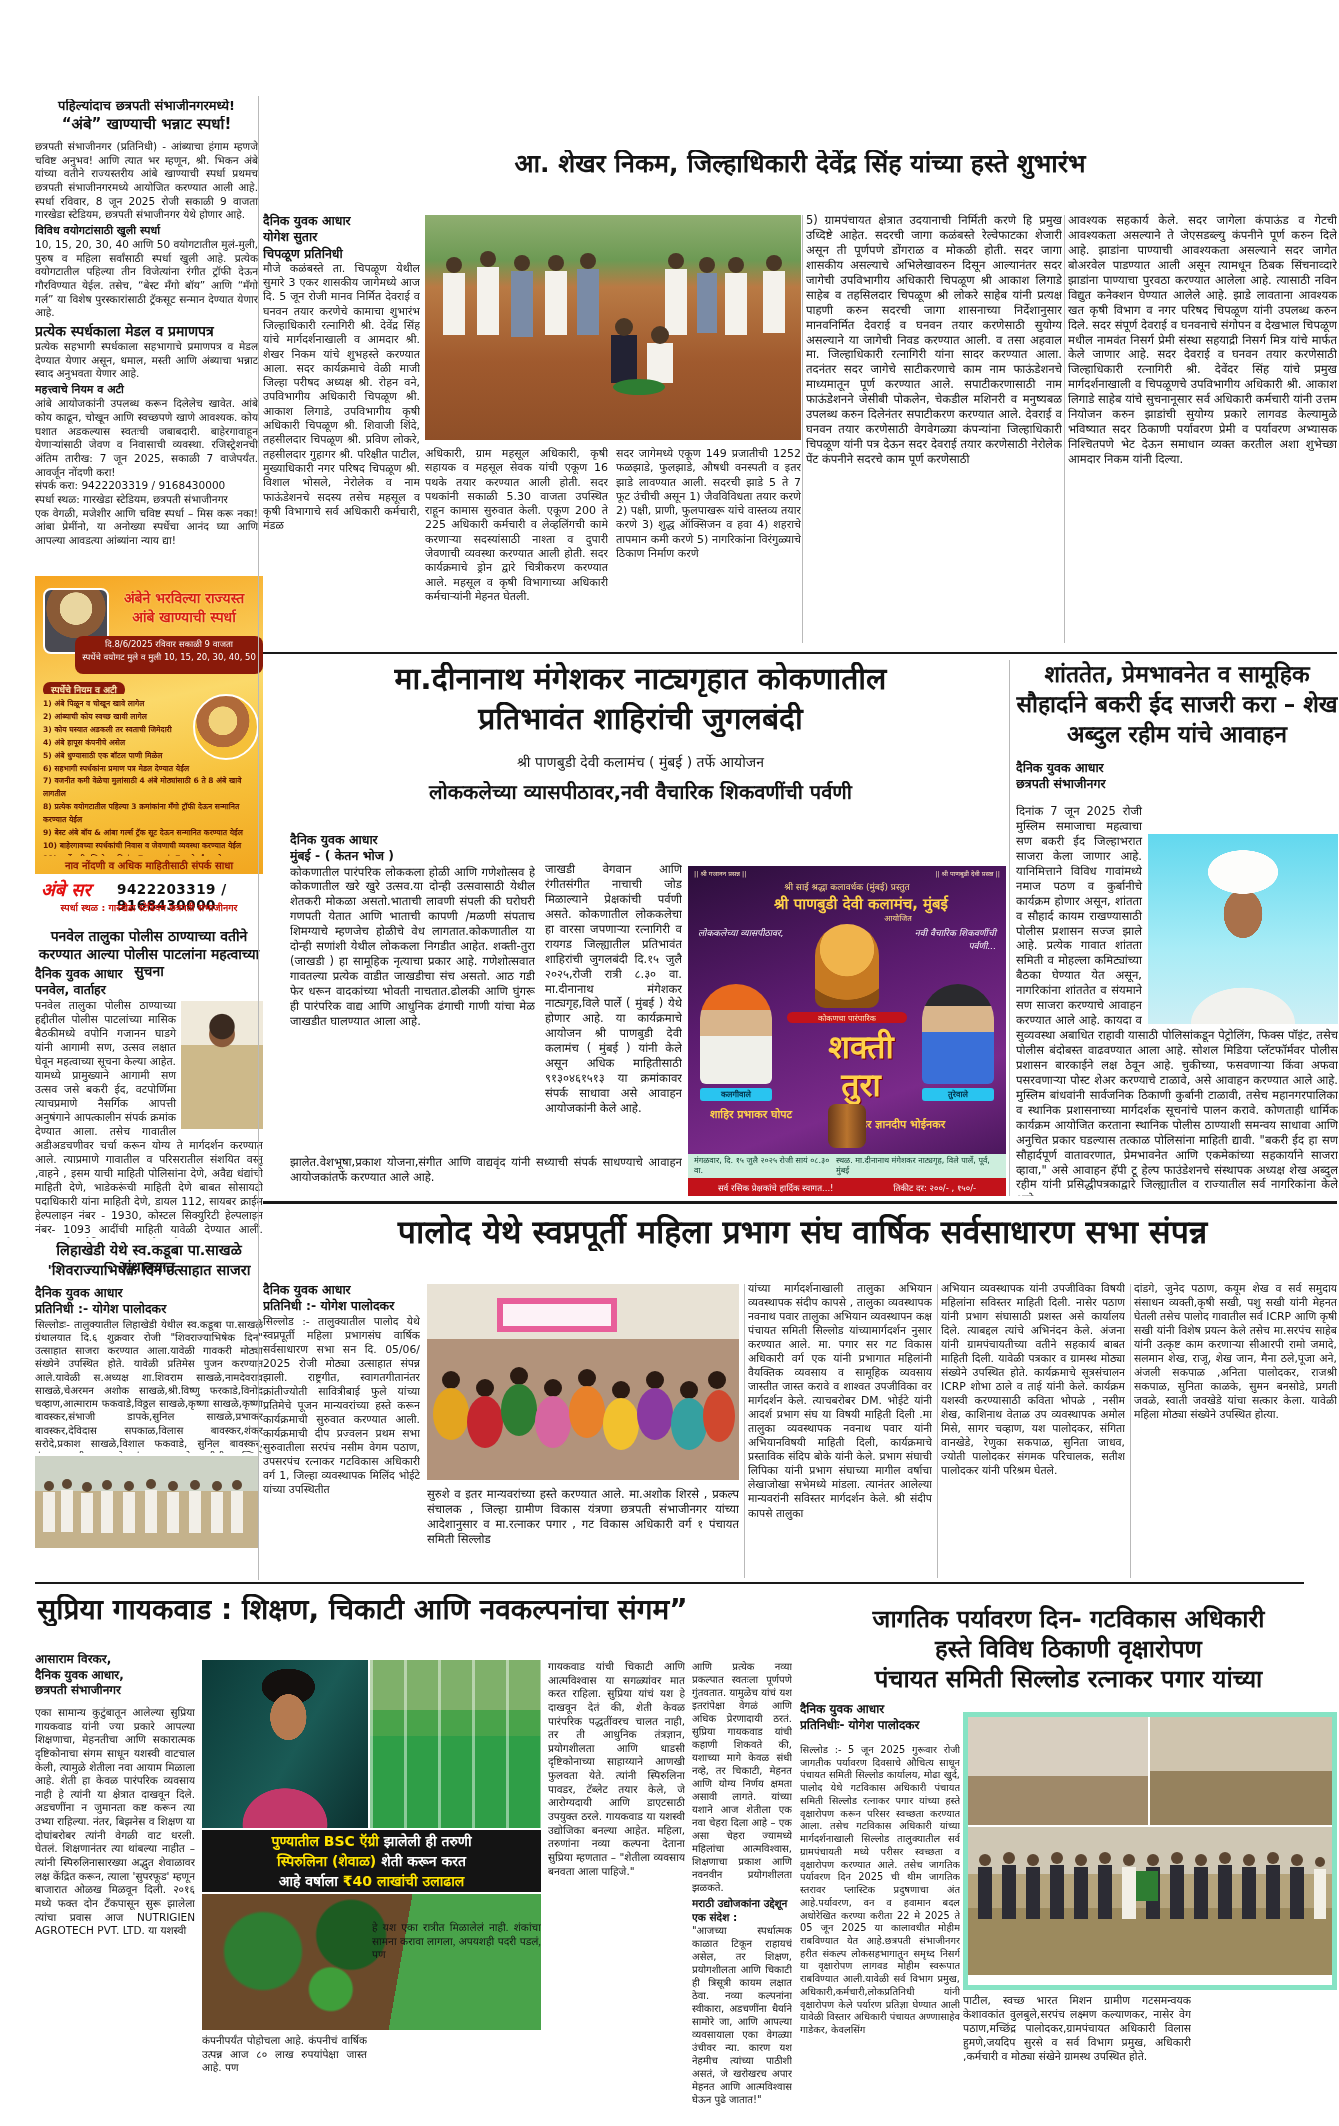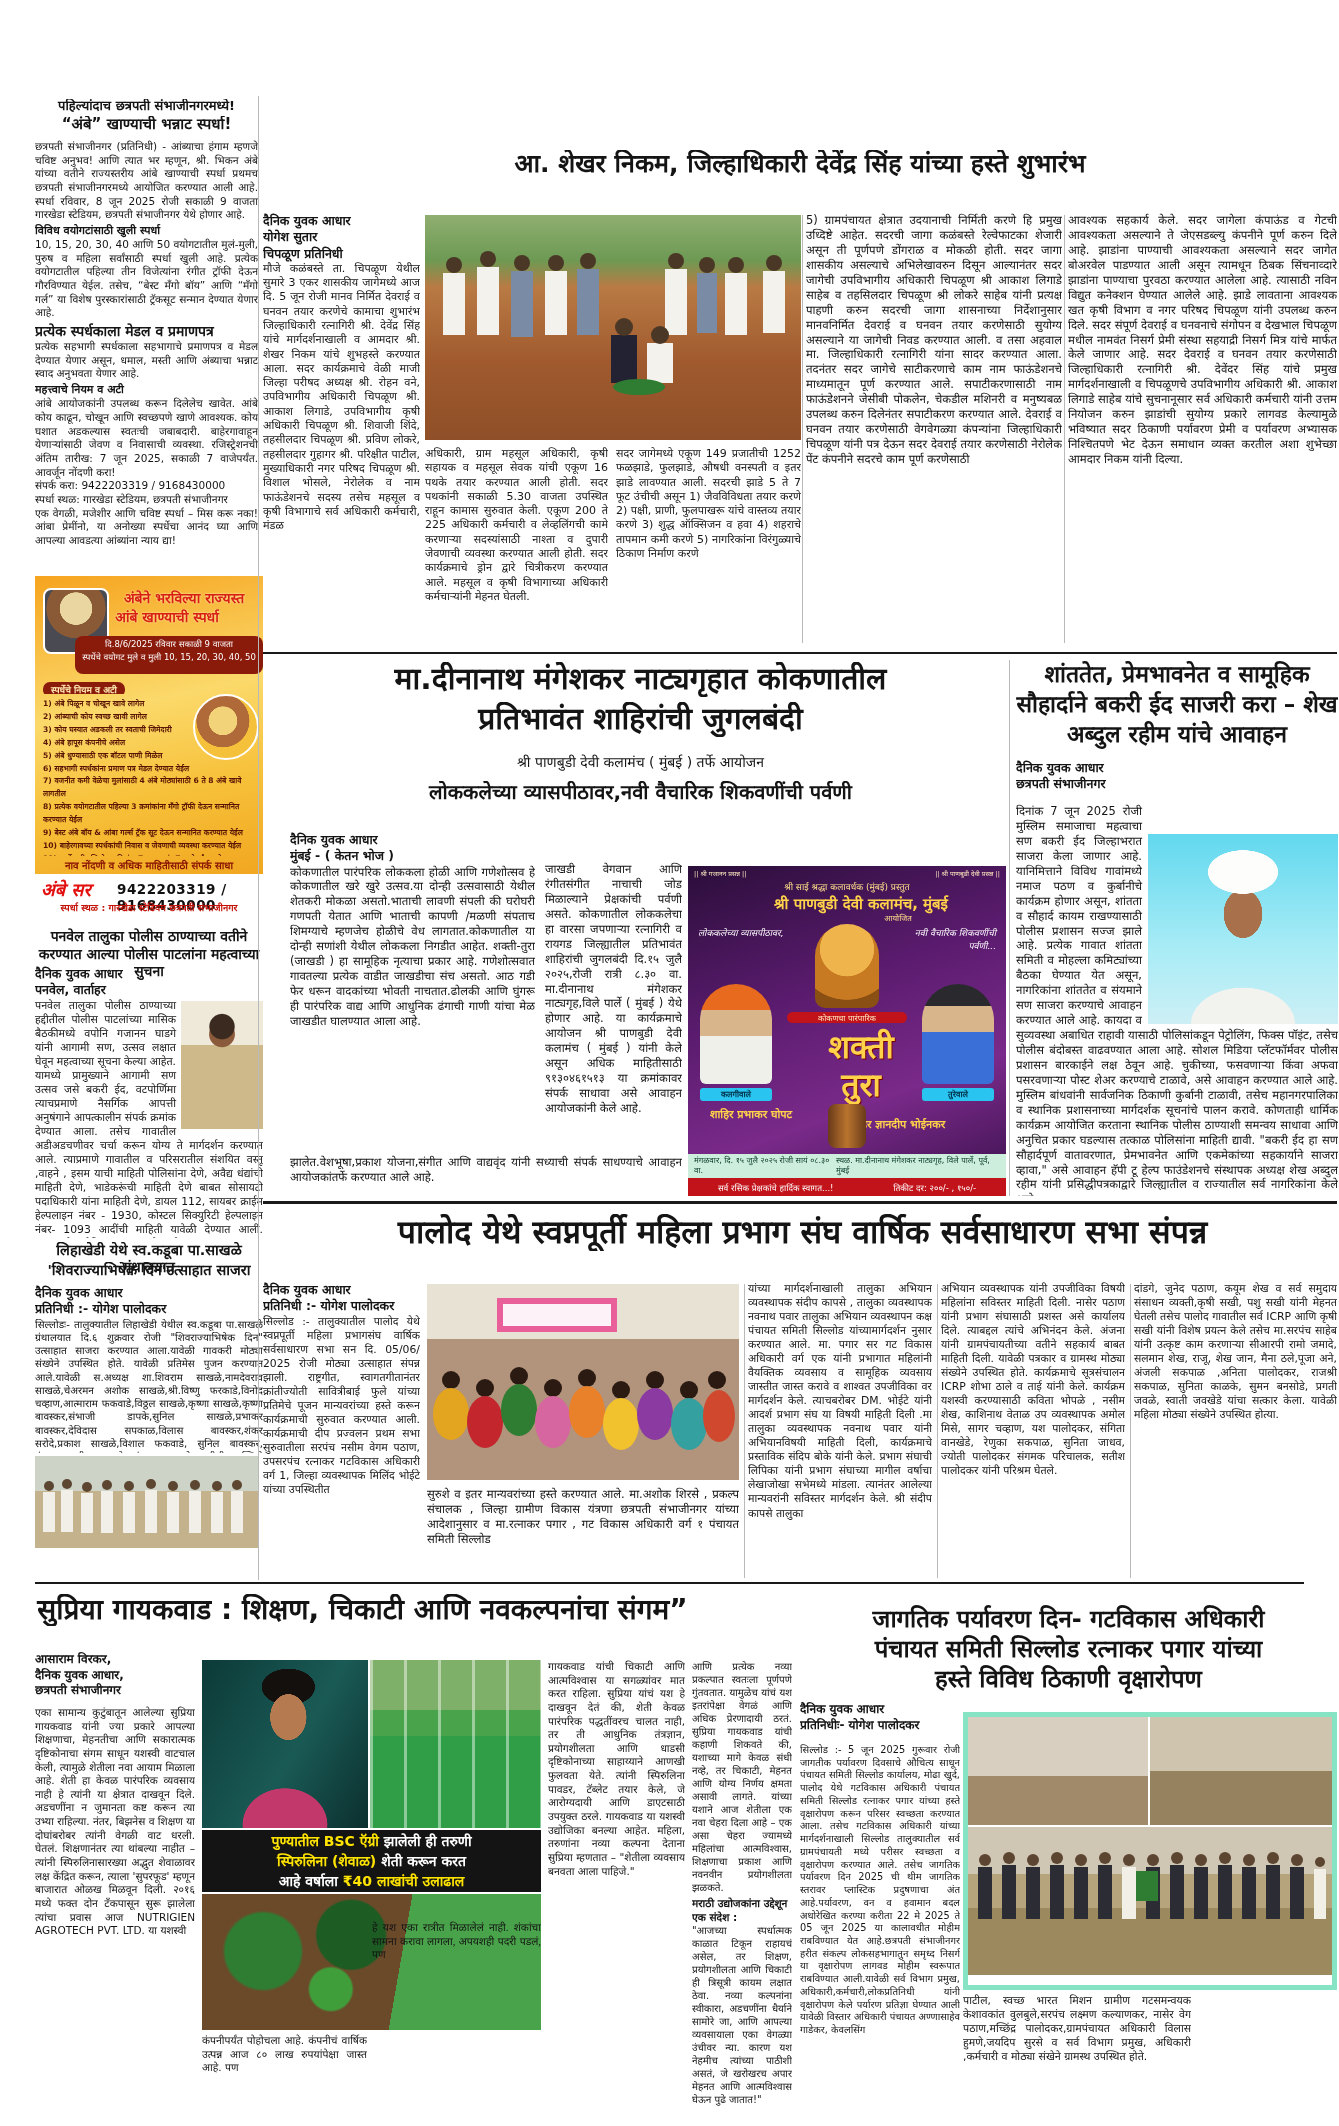--- a/index.html
+++ b/index.html
@@ -67,21 +67,21 @@
       <span>बाहेरगावाहून येणाऱ्यांसाठी जेवण व निवासाची व्यवस्था. रजिस्ट्रेशनची अंतिम तारीख: 7 जून 2025, सकाळी 7 वाजेपर्यंत. आवर्जून नोंदणी करा!</span>
       <div>संपर्क करा: 9422203319 / 9168430000</div>
       <div>स्पर्धा स्थळ: गारखेडा स्टेडियम, छत्रपती संभाजीनगर</div>
       <span>एक वेगळी, मजेशीर आणि चविष्ट स्पर्धा – मिस करू नका! आंबा प्रेमींनो, या अनोख्या स्पर्धेचा आनंद घ्या आणि आपल्या आवडत्या आंब्यांना न्याय द्या!</span>
     </div>
   </div>
 
   <div class="b adBox" style="left:35px;top:576px;width:228px;height:344px;">
     <div class="b" style="left:8px;top:12px;width:62px;height:62px;border:2px solid #fff;border-radius:8px;background:radial-gradient(circle at 50% 30%,#e9d6a0 0 30%,#8a5a36 31% 55%,#4a4a52 56% 100%);"></div>
     <div class="b adTitle ctr" style="left:74px;top:14px;width:150px;">अंबेने भरविल्या राज्यस्त</div>
-    <div class="b adTitle ctr" style="left:57px;top:33px;width:150px;">आंबे खाण्याची स्पर्धा</div>
+    <div class="b adTitle ctr" style="left:74px;top:33px;width:150px;">आंबे खाण्याची स्पर्धा</div>
     <div class="b adStrip" style="left:40px;top:60px;width:180px;height:34px;padding:2px 4px;">
       <div>दि.8/6/2025 रविवार  सका‌ळी 9 वाजता</div>
       <div>स्पर्धेचे वयोगट मुले व मुली 10, 15, 20, 30, 40, 50</div>
     </div>
     <div class="b" style="left:158px;top:118px;width:62px;height:62px;border-radius:50%;border:2px solid #fff;background:radial-gradient(circle at 45% 40%,#f2d37a 0 28%,#b06a3a 29% 52%,#f5c03a 53% 100%);"></div>
     <div class="b" style="left:8px;top:102px;width:150px;height:16px;">
       <span class="adChip">स्पर्धेचे नियम व अटी</span>
     </div>
     <div class="b adRules" style="left:8px;top:122px;width:214px;height:158px;">
       <div>1) अंबे पिळून व चोखून खावे लागेल</div>
@@ -354,22 +354,22 @@
 
   <div class="b t" style="left:548px;top:1660px;width:137px;height:466px;font-size:10.5px;">गायकवाड यांची चिकाटी आणि आत्मविश्वास या सगळ्यांवर मात करत राहिला. सुप्रिया यांचं यश हे दाखवून देतं की, शेती केवळ पारंपरिक पद्धतींवरच चालत नाही, तर ती आधुनिक तंत्रज्ञान, प्रयोगशीलता आणि धाडसी दृष्टिकोनाच्या साहाय्याने आणखी फुलवता येते. त्यांनी स्पिरुलिना पावडर, टॅब्लेट तयार केले, जे आरोग्यदायी आणि डाएटसाठी उपयुक्त ठरले. गायकवाड या यशस्वी उद्योजिका बनल्या आहेत. महिला, तरुणांना नव्या कल्पना देताना सुप्रिया म्हणतात – "शेतीला व्यवसाय बनवता आला पाहिजे."</div>
   <div class="b" style="left:692px;top:1660px;width:100px;height:466px;">
     <div class="t" style="font-size:10px;">आणि प्रत्येक नव्या प्रकल्पात स्वतःला पूर्णपणे गुंतवतात. यामुळेच यांचं यश इतरांपेक्षा वेगळं आणि अधिक प्रेरणादायी ठरतं. सुप्रिया गायकवाड यांची कहाणी शिकवते की, यशाच्या मागे केवळ संधी नव्हे, तर चिकाटी, मेहनत आणि योग्य निर्णय क्षमता असावी लागते. यांच्या यशाने आज शेतीला एक नवा चेहरा दिला आहे – एक असा चेहरा ज्यामध्ये महिलांचा आत्मविश्वास, शिक्षणाचा प्रकाश आणि नवनवीन प्रयोगशीलता झळकते.</div>
     <div class="bold" style="font-size:10.5px;margin-top:2px;">मराठी उद्योजकांना उद्देशून एक संदेश :</div>
     <div class="t" style="font-size:10px;">"आजच्या स्पर्धात्मक काळात टिकून राहायचं असेल, तर शिक्षण, प्रयोगशीलता आणि चिकाटी ही त्रिसूत्री कायम लक्षात ठेवा. नव्या कल्पनांना स्वीकारा, अडचणींना धैर्याने सामोरे जा, आणि आपल्या व्यवसायाला एका वेगळ्या उंचीवर न्या. कारण यश नेहमीच त्यांच्या पाठीशी असतं, जे खरोखरच अपार मेहनत आणि आत्मविश्वास घेऊन पुढे जातात!"</div>
   </div>
 
   <div class="b hl ctr" style="left:800px;top:1604px;width:537px;font-size:24px;line-height:1.25;">
     <div>जागतिक पर्यावरण दिन- गटविकास अधिकारी</div>
+    <div>हस्ते विविध ठिकाणी वृक्षारोपण</div>
     <div>पंचायत समिती सिल्लोड रत्नाकर पगार यांच्या</div>
-    <div>हस्ते विविध ठिकाणी वृक्षारोपण</div>
   </div>
   <div class="b" style="left:800px;top:1702px;width:160px;">
     <div class="byl" style="font-size:12px;">दैनिक युवक आधार</div>
     <div class="byl" style="font-size:12px;">प्रतिनिधीः- योगेश पालोदकर</div>
   </div>
   <div class="b t" style="left:800px;top:1744px;width:160px;height:342px;font-size:9.8px;">सिल्लोड :-  5 जून 2025 गुरूवार रोजी जागतीक पर्यावरण दिवसाचे औचित्य साधून पंचायत समिती सिल्लोड कार्यालय, मोढा खुर्द, पालोद येथे गटविकास अधिकारी पंचायत समिती सिल्लोड रत्नाकर पगार यांच्या हस्ते वृक्षारोपण करून परिसर स्वच्छता करण्यात आला. तसेच गटविकास अधिकारी यांच्या मार्गदर्शनाखाली सिल्लोड तालुक्यातील सर्व ग्रामपंचायती मध्ये परीसर स्वच्छता व वृक्षारोपण करण्यात आले. तसेच जागतिक पर्यावरण दिन 2025 ची थीम जागतिक स्तरावर प्लास्टिक प्रदुषणाचा अंत आहे.पर्यावरण, वन व हवामान बदल अधोरेखित करण्या करीता 22 मे 2025 ते 05 जून 2025 या कालावधीत मोहीम राबविण्यात येत आहे.छत्रपती संभाजीनगर हरीत संकल्प लोकसहभागातुन समृध्द निसर्ग या वृक्षारोपण लागवड मोहीम स्वरूपात राबविण्यात आली.यावेळी सर्व विभाग प्रमुख, अधिकारी,कर्मचारी,लोकप्रतिनिधी यांनी वृक्षारोपण केले पर्यारण प्रतिज्ञा घेण्यात आली यावेळी विस्तार अधिकारी पंचायत अण्णासाहेव गाडेकर, केवलसिंग</div>
 
   <div class="b envFrame" style="left:963px;top:1712px;width:364px;height:268px;background:#fff;">
     <div style="position:absolute;left:0;top:0;width:180px;height:108px;background:linear-gradient(180deg,#d8cfc0 0 55%,#a08a6a 55% 100%);"></div>
     <div style="position:absolute;left:182px;top:0;width:182px;height:108px;background:linear-gradient(180deg,#cfc4ae 0 50%,#96825e 50% 100%);"></div>

